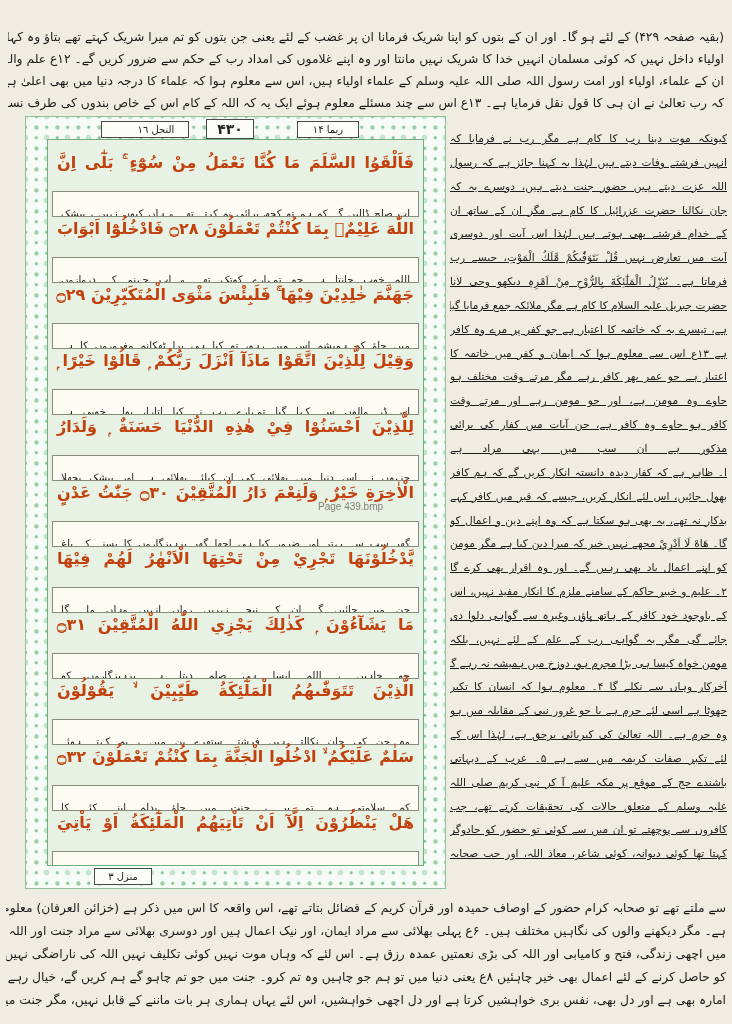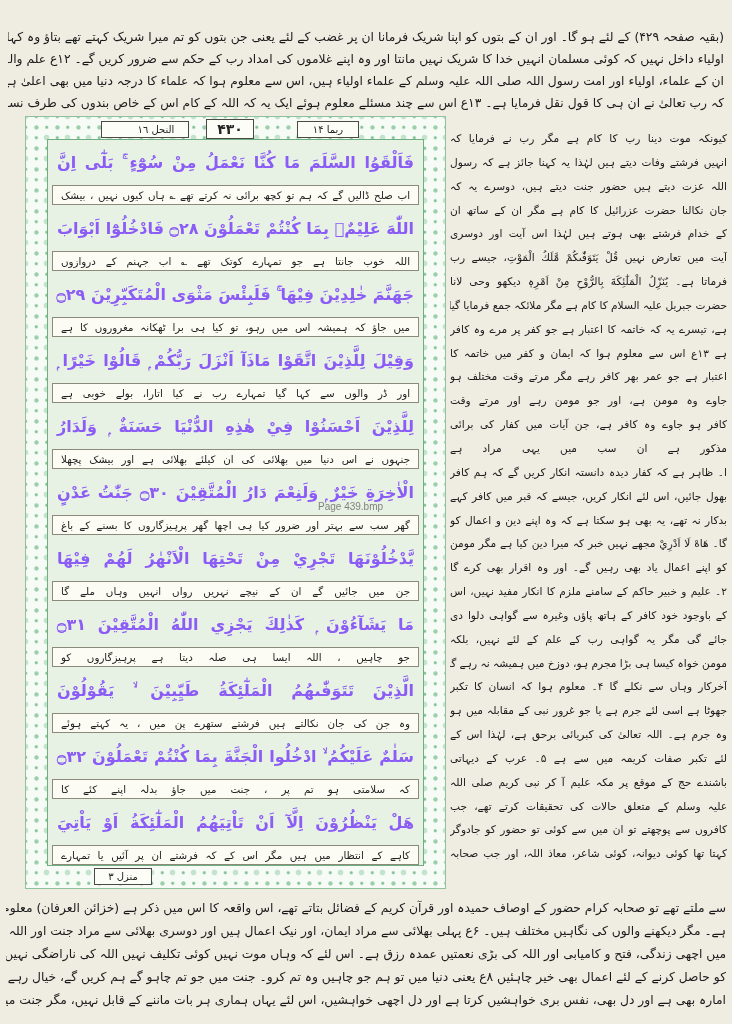--- a/index.html
+++ b/index.html
@@ -49,35 +49,35 @@
     z-index:3;
   }
   .surah-box{top:4px;left:75px;width:64px;height:15px;padding-left:22px;}
   .page-num-box{top:2px;left:180px;width:46px;height:18px;font-size:14px;font-weight:bold;line-height:18px;}
   .juz-box{top:4px;left:271px;width:60px;height:15px;}
   .manzil-box{bottom:3px;left:68px;width:56px;height:15px;}
   
   .verse-block{height:66px;}
   .arabic-line{
     height:42px;line-height:42px;
-    font-size:16px;font-weight:bold;color:#8b5cf6;
+    font-size:16px;font-weight:bold;color:#c2410c;
     padding:0 9px;white-space:nowrap;overflow:hidden;
     text-align:justify;text-align-last:justify;
     direction:rtl;
   }
   .urdu-strip{
-    height:20px;line-height:19px;margin:1px 4px 1px 4px;
+    height:20px;line-height:19px;margin:7px 4px 1px 4px;
     background:#fcfcf4;border:1px solid #8b8b7c;
     font-size:10.3px;color:#222;
-    padding:0 8px;white-space:nowrap;overflow:hidden;
+    padding:12px 8px;white-space:nowrap;overflow:hidden;
     text-align:justify;text-align-last:justify;
     direction:rtl;box-sizing:border-box;
   }
   
-  .right-col{position:absolute;top:127px;right:5px;width:277px;}
+  .right-col{position:absolute;top:127px;right:5px;width:277px;text-decoration:underline;}
   .rc-line{
     height:23.85px;line-height:23.85px;
     font-size:10.6px;white-space:nowrap;overflow:hidden;
     text-align:justify;text-align-last:justify;
     direction:rtl;
   }
   
   .bottom-text{position:absolute;top:897px;right:6px;left:6px;}
   .b-line{
     height:23px;line-height:23px;

